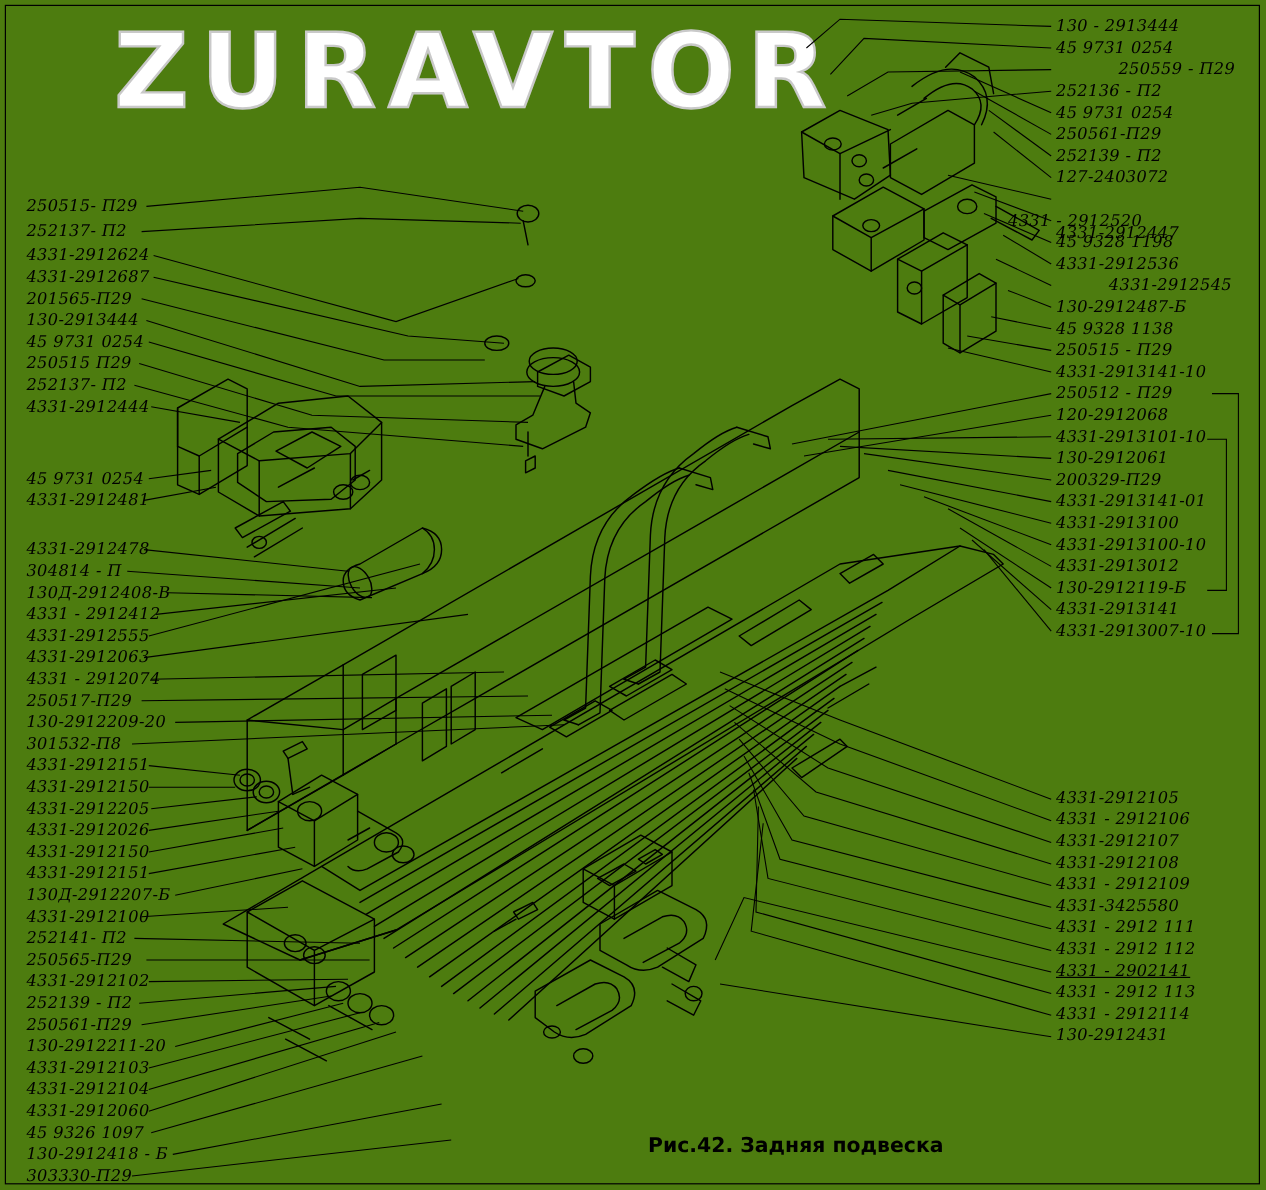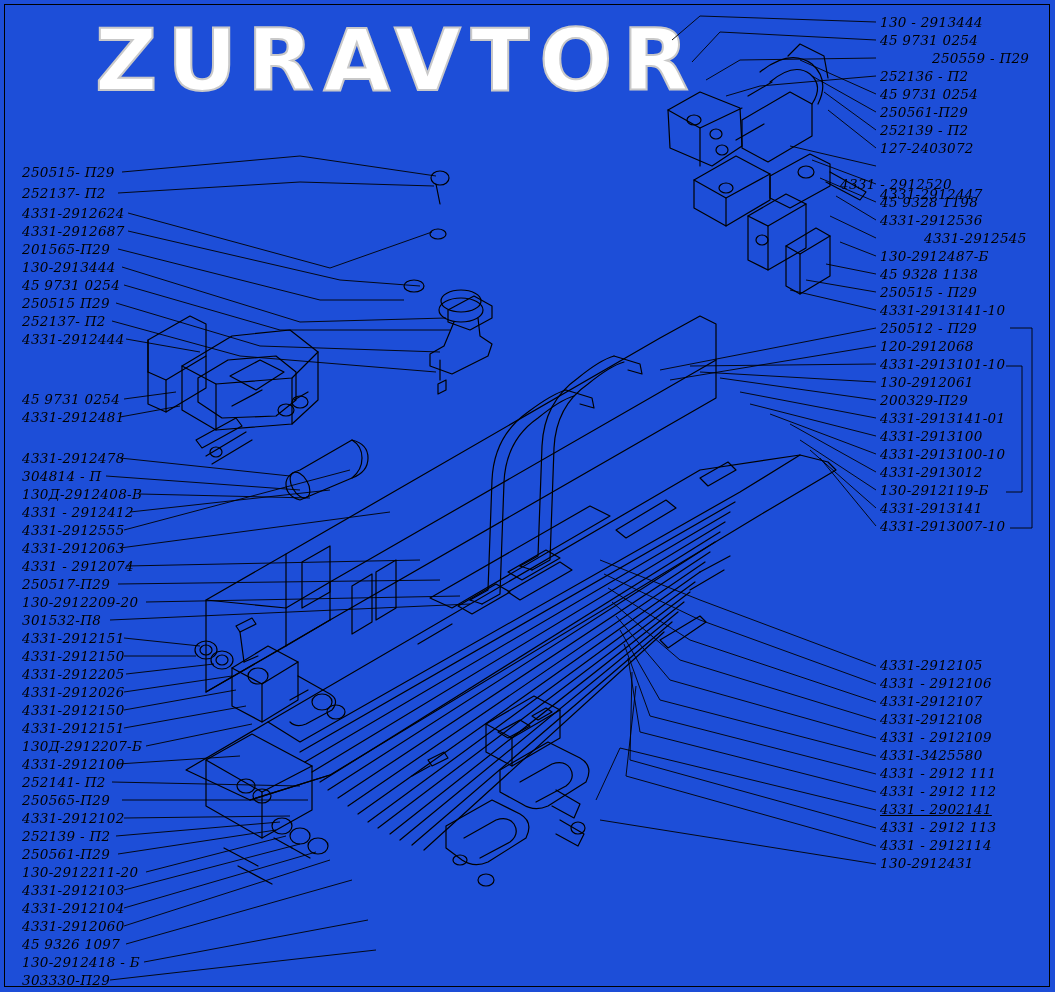--- a/index.html
+++ b/index.html
@@ -7,21 +7,21 @@
     padding: 0;
     background: #ffffff;
   }
   body {
     font-family: "DejaVu Sans", sans-serif;
   }
   #page {
     position: relative;
     width: 1055px;
     height: 992px;
-    background: #1d4ed8;
+    background: #4d7c0f;
     overflow: hidden;
   }
   #frame {
     position: absolute;
     left: 4px;
     top: 4px;
     width: 1046px;
     height: 983px;
     border: 1px solid #000;
     box-sizing: border-box;
@@ -430,13 +430,14 @@
       <div class="label right" style="left: 880px; top: 729px;">4331 - 2912109</div>
       <div class="label right" style="left: 880px; top: 747px;">4331-3425580</div>
       <div class="label right" style="left: 880px; top: 765px;">4331 - 2912 111</div>
       <div class="label right" style="left: 880px; top: 783px; text-align: center;">4331 - 2912 112</div>
       <div class="label right" style="left: 880px; top: 801px; text-decoration: underline;">4331 - 2902141</div>
       <div class="label right" style="left: 880px; top: 819px; font-style: italic;">4331 - 2912 113</div>
       <div class="label right" style="left: 880px; top: 837px;">4331 - 2912114</div>
       <div class="label right" style="left: 880px; top: 855px;">130-2912431</div>
     </div>
 
+  <div class="caption">Рис.42. Задняя подвеска</div>
 </div>
 
 </body></html>

